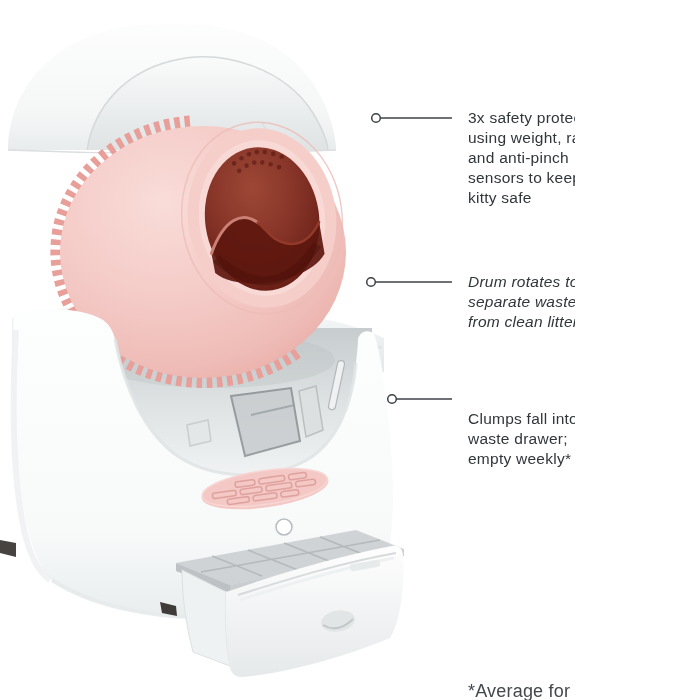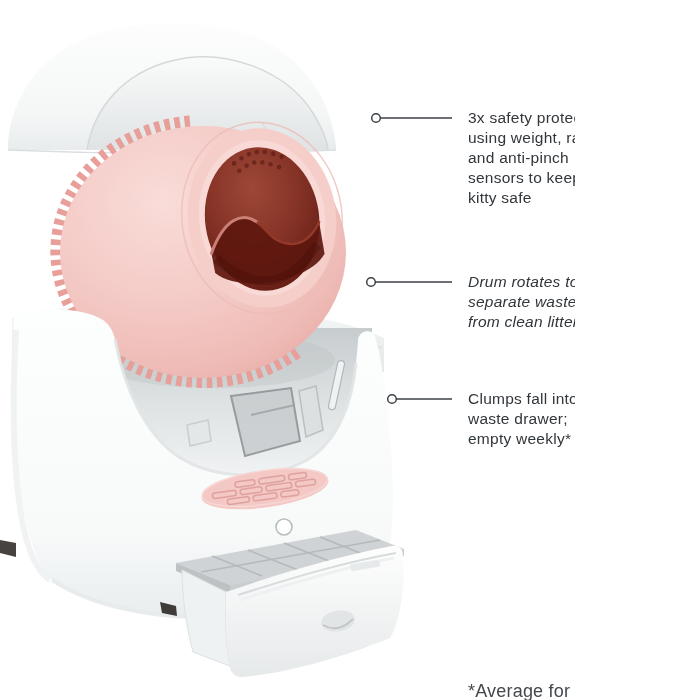--- a/index.html
+++ b/index.html
@@ -27,21 +27,21 @@
     letter-spacing:.25px;
     color:var(--ink);
     width:212px;
   }
   .c1{left:370px;top:108px;} .c1 .marker-svg{width:82px;}
   .c2{left:365px;top:272px;} .c2 .marker-svg{width:87px;}
   .c3{left:386px;top:389px;} .c3 .marker-svg{width:66px;}
   .c4{left:387px;top:508px;} .c4 .marker-svg{width:59px;}
   .c1 .callout-text{margin-left:16px;}
   .c2 .callout-text{margin-left:16px;font-style:italic;}
-  .c3 .callout-text{margin-left:16px;}
+  .c3 .callout-text{margin-left:16px;margin-top:20px;}
   .c4 .callout-text{margin-left:22px;}
   .footnote{
     position:absolute;left:468px;top:681px;
     font-size:18px;letter-spacing:.2px;color:#43484d;
   }
 </style>
 </head>
 <body>
 
 <div class="stage">

